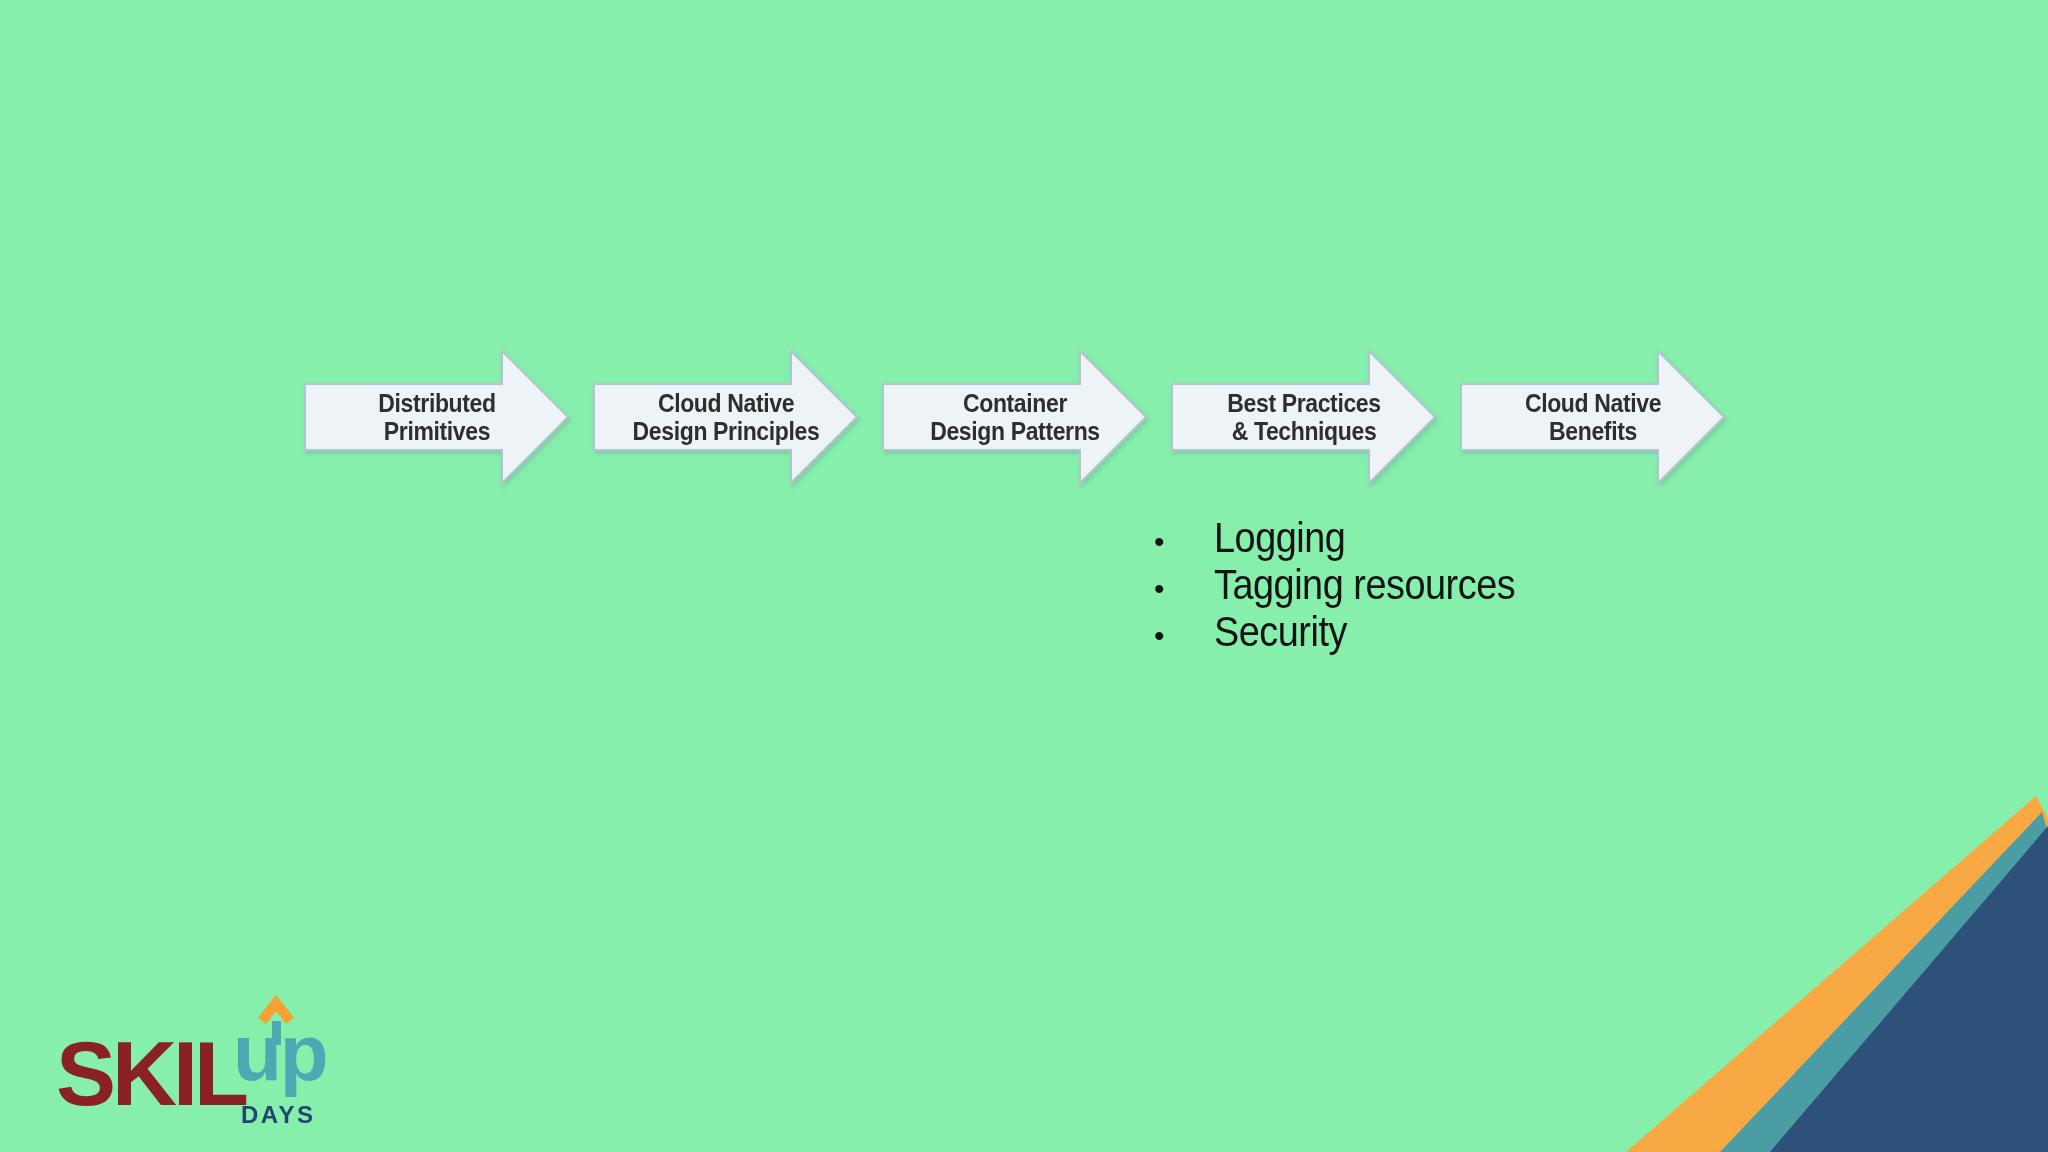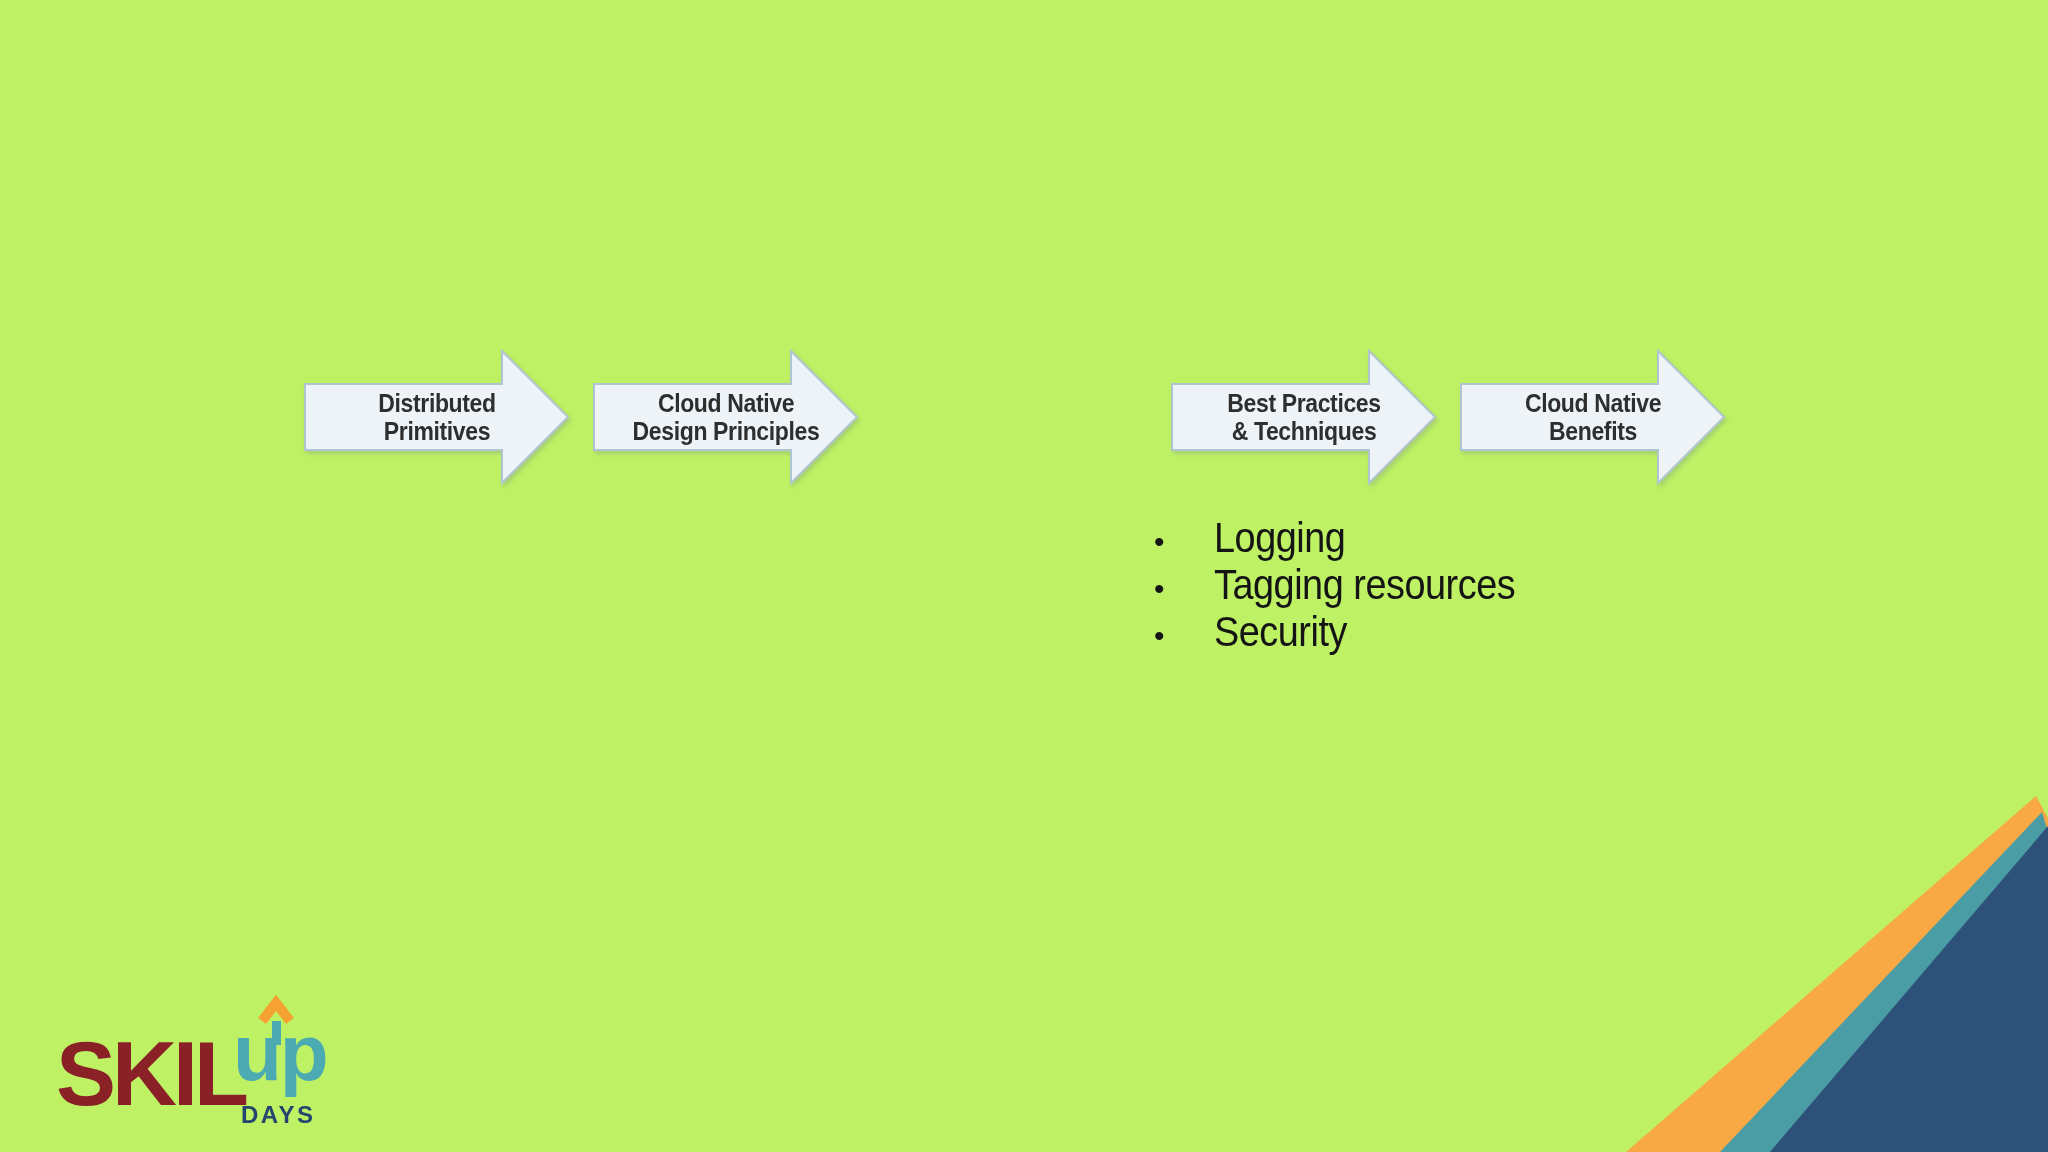--- a/index.html
+++ b/index.html
@@ -2,21 +2,21 @@
 <html><head>
 <meta charset="utf-8">
 <style>
   html,body{margin:0;padding:0;}
   body{
     width:2048px;height:1152px;
     background:#ffffff;
     font-family:"Liberation Sans",sans-serif;
     overflow:hidden;position:relative;
   }
-  .slide{position:absolute;inset:0;background:#bef264;}
+  .slide{position:absolute;inset:0;background:#86efac;}
 
   
   .flow{position:absolute;left:0;top:0;width:2048px;height:1152px;}
   .arrow{position:absolute;top:350px;width:266px;height:134px;}
   .arrow svg{position:absolute;inset:0;overflow:visible;}
   .arrow svg polygon{
     fill:#edf3f7;stroke:#b1c5d1;stroke-width:2;
     filter:drop-shadow(2px 3px 2px rgba(110,130,140,0.30));
   }
   .arrow-label{
@@ -76,20 +76,29 @@
     <div class="arrow arrow-1">
       <svg viewBox="0 0 266 134">
         <polygon points="1,34 198,34 198,1 264,67 198,133 198,100 1,100"></polygon>
       </svg>
       <div class="arrow-label">
         <span>Cloud Native</span>
         <span>Design Principles</span>
       </div>
     </div>
 
+    <div class="arrow arrow-2">
+      <svg viewBox="0 0 266 134">
+        <polygon points="1,34 198,34 198,1 264,67 198,133 198,100 1,100"></polygon>
+      </svg>
+      <div class="arrow-label">
+        <span>Container</span>
+        <span>Design Patterns</span>
+      </div>
+    </div>
 
     <div class="arrow arrow-3">
       <svg viewBox="0 0 266 134">
         <polygon points="1,34 198,34 198,1 264,67 198,133 198,100 1,100"></polygon>
       </svg>
       <div class="arrow-label">
         <span>Best Practices</span>
         <span>&amp; Techniques</span>
       </div>
     </div>

